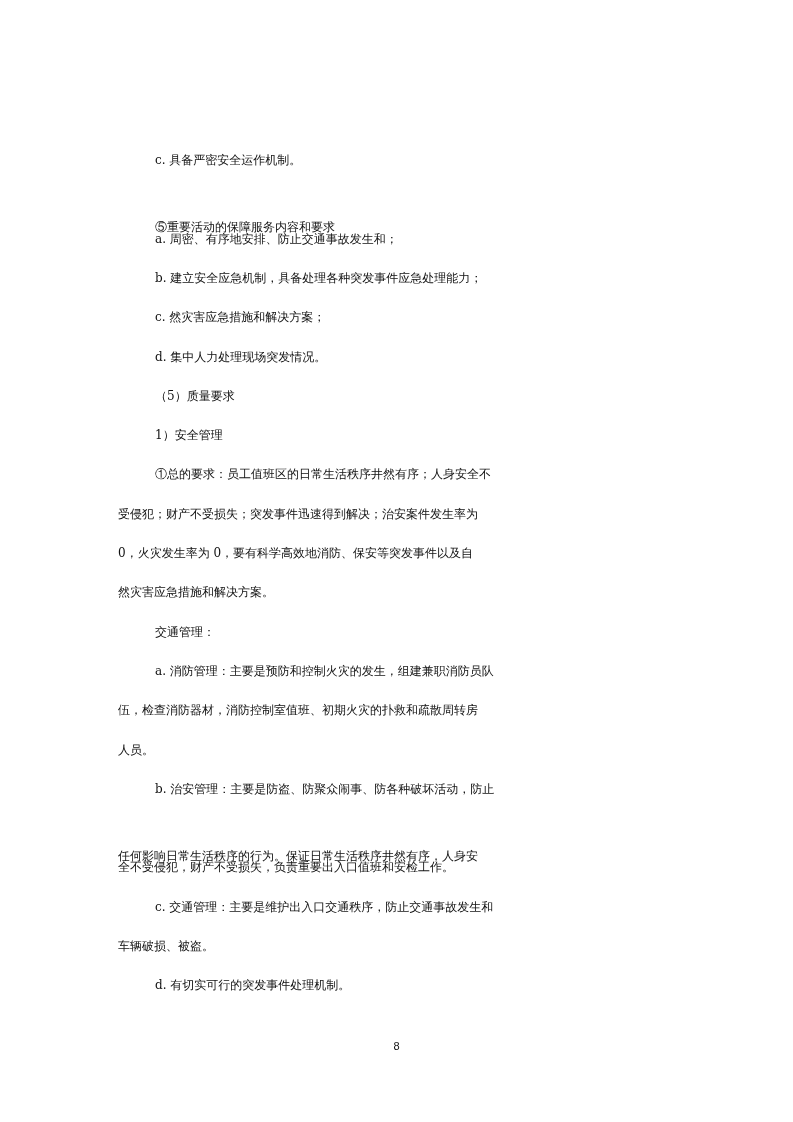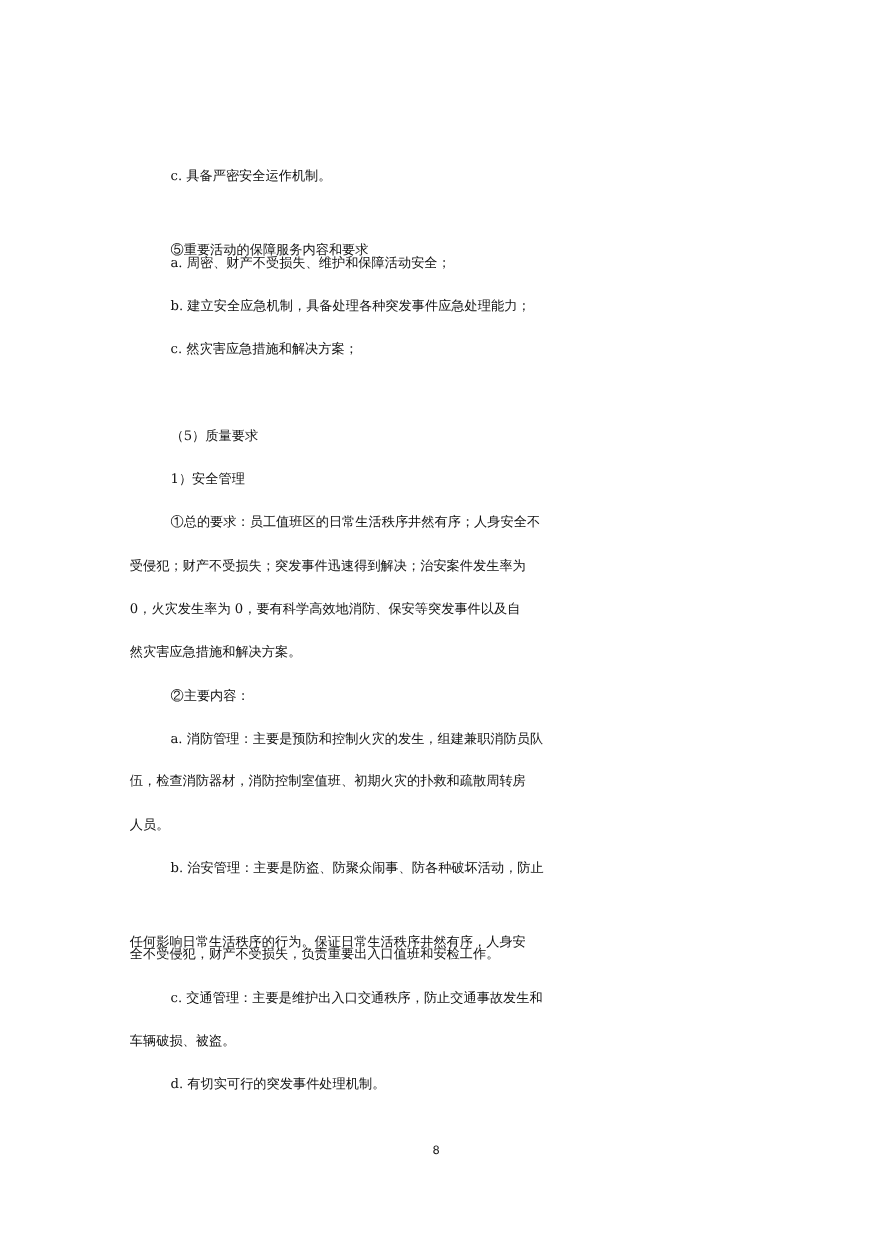--- a/index.html
+++ b/index.html
@@ -9,30 +9,31 @@
   .line { position: absolute; font-size: 12px; white-space: nowrap; line-height: 24px; }
   .pnum { position: absolute; left: 0; width: 793px; text-align: center; top: 1040px;
           font-size: 11px; font-family: "Liberation Sans", sans-serif; }
 </style>
 </head>
 <body>
 
 <div class="page" id="page">
     <div class="line" style="left: 155px; top: 148px;">c. 具备严密安全运作机制。</div>
     <div class="line" style="left: 155px; top: 187.3px; margin-top: 28px;">⑤重要活动的保障服务内容和要求</div>
-    <div class="line" style="left: 155px; top: 226.6px;">a. 周密、财产不受损失、维护和保障活动安全；</div>
+    <div class="line" style="left: 155px; top: 226.6px;">a. 周密、有序地安排、防止交通事故发生和；</div>
     <div class="line" style="left: 155px; top: 265.9px;">b. 建立安全应急机制，具备处理各种突发事件应急处理能力；</div>
     <div class="line" style="left: 155px; top: 305.2px;">c. 然灾害应急措施和解决方案；</div>
+    <div class="line" style="left: 155px; top: 344.5px;">d. 集中人力处理现场突发情况。</div>
     <div class="line" style="left: 155px; top: 383.8px;">（5）质量要求</div>
     <div class="line" style="left: 155px; top: 423.1px;">1）安全管理</div>
     <div class="line" style="left: 155px; top: 462.4px;">①总的要求：员工值班区的日常生活秩序井然有序；人身安全不</div>
     <div class="line" style="left: 118px; top: 501.7px;">受侵犯；财产不受损失；突发事件迅速得到解决；治安案件发生率为</div>
     <div class="line" style="left: 118px; top: 541px;">0，火灾发生率为 0，要有科学高效地消防、保安等突发事件以及自</div>
     <div class="line" style="left: 118px; top: 580.3px;">然灾害应急措施和解决方案。</div>
-    <div class="line" style="left: 155px; top: 619.6px;">②主要内容：</div>
+    <div class="line" style="left: 155px; top: 619.6px;">交通管理：</div>
     <div class="line" style="left: 118px; top: 698.2px;">伍，检查消防器材，消防控制室值班、初期火灾的扑救和疏散周转房</div>
     <div class="line" style="left: 155px; top: 658.9px;">a. 消防管理：主要是预防和控制火灾的发生，组建兼职消防员队</div>
     <div class="line" style="left: 118px; top: 737.5px;">人员。</div>
     <div class="line" style="left: 155px; top: 776.8px;">b. 治安管理：主要是防盗、防聚众闹事、防各种破坏活动，防止</div>
     <div class="line" style="left: 118px; top: 844px;">任何影响日常生活秩序的行为。保证日常生活秩序井然有序，人身安</div>
     <div class="line" style="left: 118px; top: 855.4px;">全不受侵犯，财产不受损失，负责重要出入口值班和安检工作。</div>
     <div class="line" style="left: 155px; top: 894.7px;">c. 交通管理：主要是维护出入口交通秩序，防止交通事故发生和</div>
     <div class="line" style="left: 118px; top: 934px;">车辆破损、被盗。</div>
     <div class="line" style="left: 155px; top: 973.3px;">d. 有切实可行的突发事件处理机制。</div>
     <div class="pnum">8</div>

